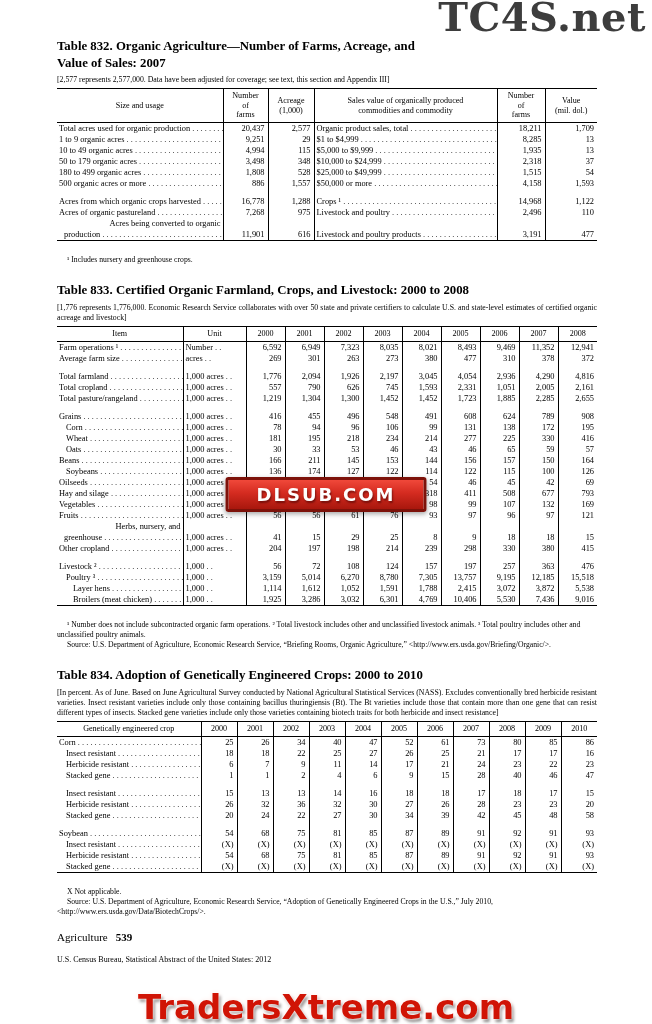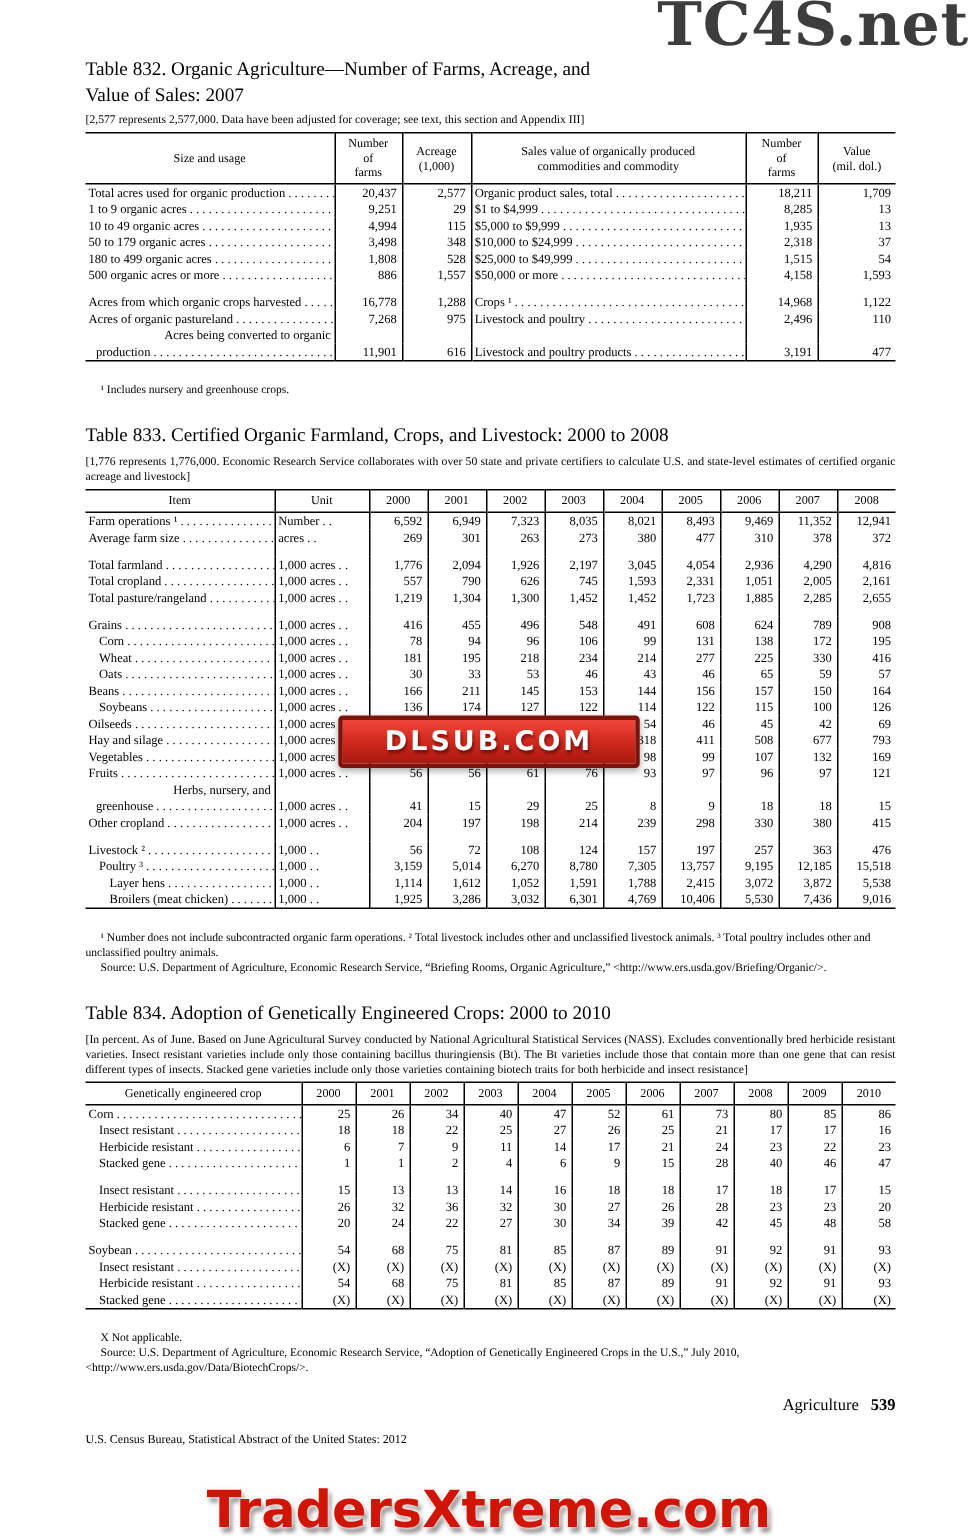--- a/index.html
+++ b/index.html
@@ -1,19 +1,19 @@
 <!DOCTYPE html>
 <html><head>
 <meta charset="utf-8">
 <style>
   html,body{margin:0;padding:0}
   body{width:652px;height:1024px;position:relative;overflow:hidden;background:#fff;
        font-family:"Liberation Serif",serif;color:#000}
   .content{position:absolute;left:57px;top:0;width:540px}
-  .title{font-size:12.8px;font-weight:normal;line-height:1.3;white-space:pre-line;margin:0}
+  .title{font-size:12.8px;font-weight:bold;line-height:1.3;white-space:pre-line;margin:0}
   #t832-title{margin-top:38px}
   .headnote{font-size:7.8px;line-height:1.3;margin:4px 0 3px;text-align:justify}
   table.census{width:100%;border-collapse:collapse;table-layout:fixed;
        border-top:1.6px solid #000;border-bottom:1px solid #000;font-size:8.4px;margin:0}
   .census th{font-weight:normal;text-align:center;vertical-align:middle;font-size:8.1px;
        line-height:1.18;white-space:pre-line;border-bottom:1px solid #000;padding:2px 1px;overflow:hidden}
   .census td{padding:0 2px;line-height:11px;height:11px;vertical-align:bottom;overflow:hidden;font-size:8.4px}
   .census td:not(:first-child),.census th:not(:first-child){border-left:1px solid #000}
   td.stub{white-space:nowrap;text-align:right}
   td.stub.leader::after{content:" . . . . . . . . . . . . . . . . . . . . . . . . . . . . . . . . . . . . . . . ."}
@@ -21,21 +21,21 @@
   td.unit.leader-sm::after{content:" . ."}
   td.num{text-align:right;white-space:nowrap;padding-right:3px}
   tr.blank td{height:7px;line-height:7px}
   td.ind1{padding-left:9px}
   td.ind2{padding-left:16px}
   td.cont{padding-left:7px}
   .footnotes{font-size:7.7px;line-height:1.32;margin-top:14px}
   .footnotes p{margin:0;text-indent:10px}
   .gap{height:17px}
   .page-footer{margin-top:14px}
-  .agri-line{text-align:right;font-size:11px}
+  .agri-line{text-align:left;font-size:11px}
   .agri-line b{margin-left:8px}
   .bureau{font-size:8px;margin-top:12px}
   
   .wm-top{position:absolute;top:-7px;right:6px;font-family:"DejaVu Serif",serif;font-weight:bold;
        font-size:40px;color:#3d3d3d;letter-spacing:0.5px;z-index:5}
   .wm-mid{position:absolute;top:477px;left:50%;transform:translateX(-50%);
        background:linear-gradient(180deg,#f0483a 0%,#d42b20 45%,#a8170d 100%);
        border:3px solid #7d120a;border-radius:3px;color:#fff;
        font-family:"DejaVu Sans",sans-serif;font-weight:bold;font-size:18px;letter-spacing:2px;
        padding:4px 28px;text-shadow:1px 2px 2px rgba(60,0,0,.55);

